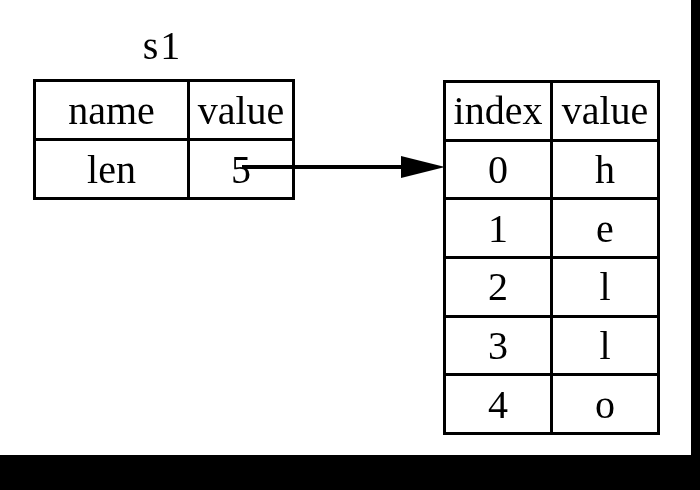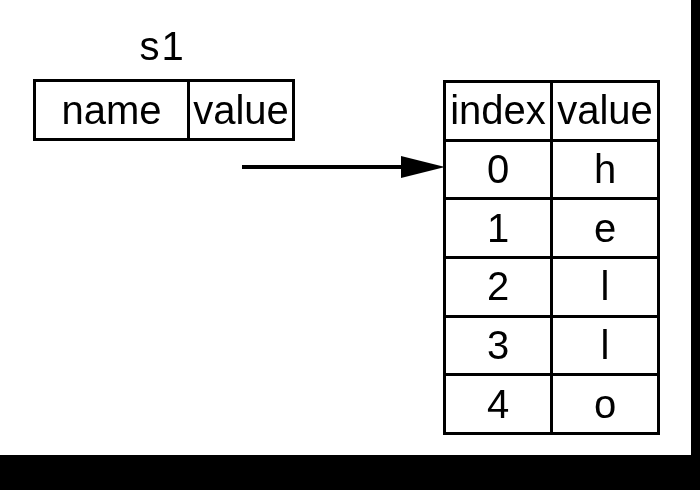--- a/index.html
+++ b/index.html
@@ -3,21 +3,21 @@
 <meta charset="utf-8">
 <style>
   * { box-sizing: border-box; margin: 0; padding: 0; }
   html, body { background: #ffffff; }
   .screen {
     position: relative;
     width: 700px;
     height: 490px;
     background: var(--background, #ffffff);
     overflow: hidden;
-    font-family: Liberation Sans, sans-serif;
+    font-family: Liberation Serif, serif;
     color: var(--text, #000000);
   }
   .diagram-title {
     position: absolute;
     left: 33px;
     top: 26px;
     width: 259px;
     text-align: center;
     font-size: 40px;
     line-height: 1;
@@ -66,20 +66,24 @@
 <div class="screen">
 
   <div class="diagram-title">s1</div>
 
   <table class="tbl stack">
     <tbody>
       <tr>
         <th class="col-a">name</th>
         <th class="col-b">value</th>
       </tr>
+      <tr>
+        <td class="col-a">len</td>
+        <td class="col-b">5</td>
+      </tr>
     </tbody>
   </table>
 
   <table class="tbl heap">
     <tbody>
       <tr>
         <th class="col-a">index</th>
         <th class="col-b">value</th>
       </tr>
       <tr>

